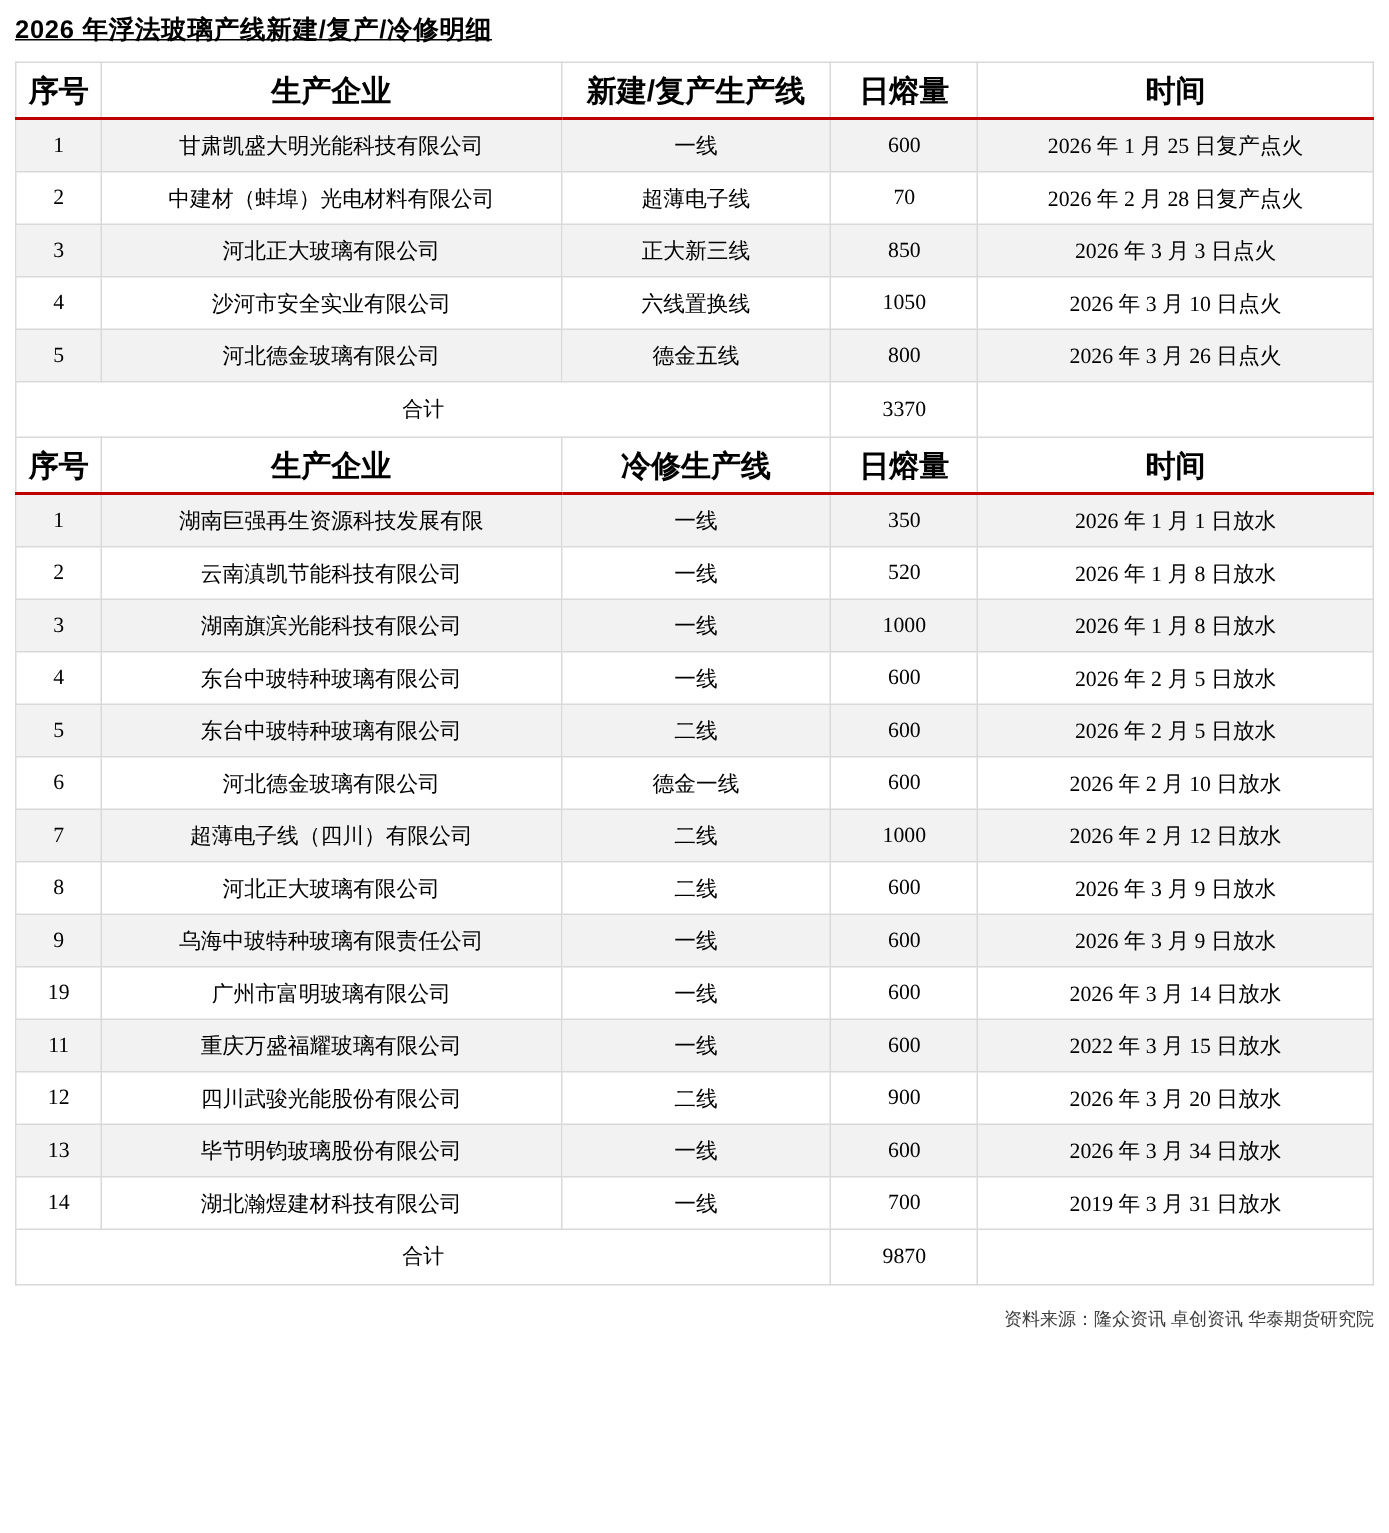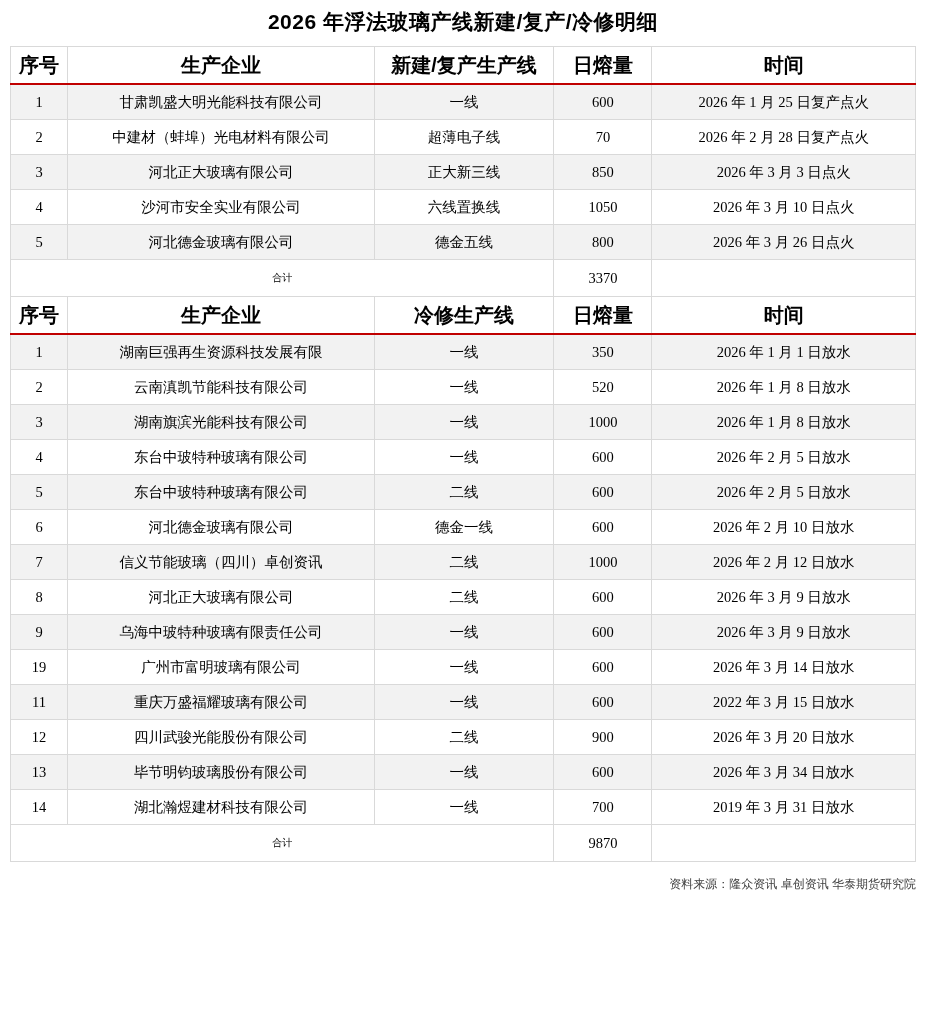--- a/index.html
+++ b/index.html
@@ -15,26 +15,27 @@
     overflow: hidden;
   }
   .page {
     width: 926px;
     height: 1022px;
     position: relative;
     box-sizing: border-box;
     padding: 0 10px;
   }
   .title {
-    text-align: center;
+    text-align: left;
     font-weight: bold;
-    font-size: 21px;
+    font-size: 17px;
     letter-spacing: 0.5px;
     padding: 8px 0 10px 0;
     font-family: "Liberation Sans", "DejaVu Sans", sans-serif;
+    text-decoration: underline;
   }
   table.grid {
     border-collapse: collapse;
     width: 906px;
     table-layout: fixed;
     font-size: 14.5px;
   }
   table.grid td, table.grid th {
     border: 1px solid #d9d9d9;
     padding: 0;
@@ -66,21 +67,21 @@
   }
   tr.alt td {
     background: #f2f2f2;
   }
   tr.total td {
     background: #ffffff;
     height: 36px;
   }
   tr.total td.total-label {
     font-weight: normal;
-    font-size: 10px;
+    font-size: 14px;
   }
   .source {
     margin-top: 14px;
     font-size: 12px;
     color: #404040;
     font-family: "Liberation Sans", "DejaVu Sans", sans-serif;
     padding-left: 2px;
     text-align: right;
   }
 </style>
@@ -196,21 +197,21 @@
       </tr>
       <tr>
         <td>6</td>
         <td>河北德金玻璃有限公司</td>
         <td>德金一线</td>
         <td>600</td>
         <td>2026 年 2 月 10 日放水</td>
       </tr>
       <tr class="alt">
         <td>7</td>
-        <td>信义节能玻璃（四川）卓创资讯</td>
+        <td>超薄电子线（四川）有限公司</td>
         <td>二线</td>
         <td>1000</td>
         <td>2026 年 2 月 12 日放水</td>
       </tr>
       <tr>
         <td>8</td>
         <td>河北正大玻璃有限公司</td>
         <td>二线</td>
         <td>600</td>
         <td>2026 年 3 月 9 日放水</td>

